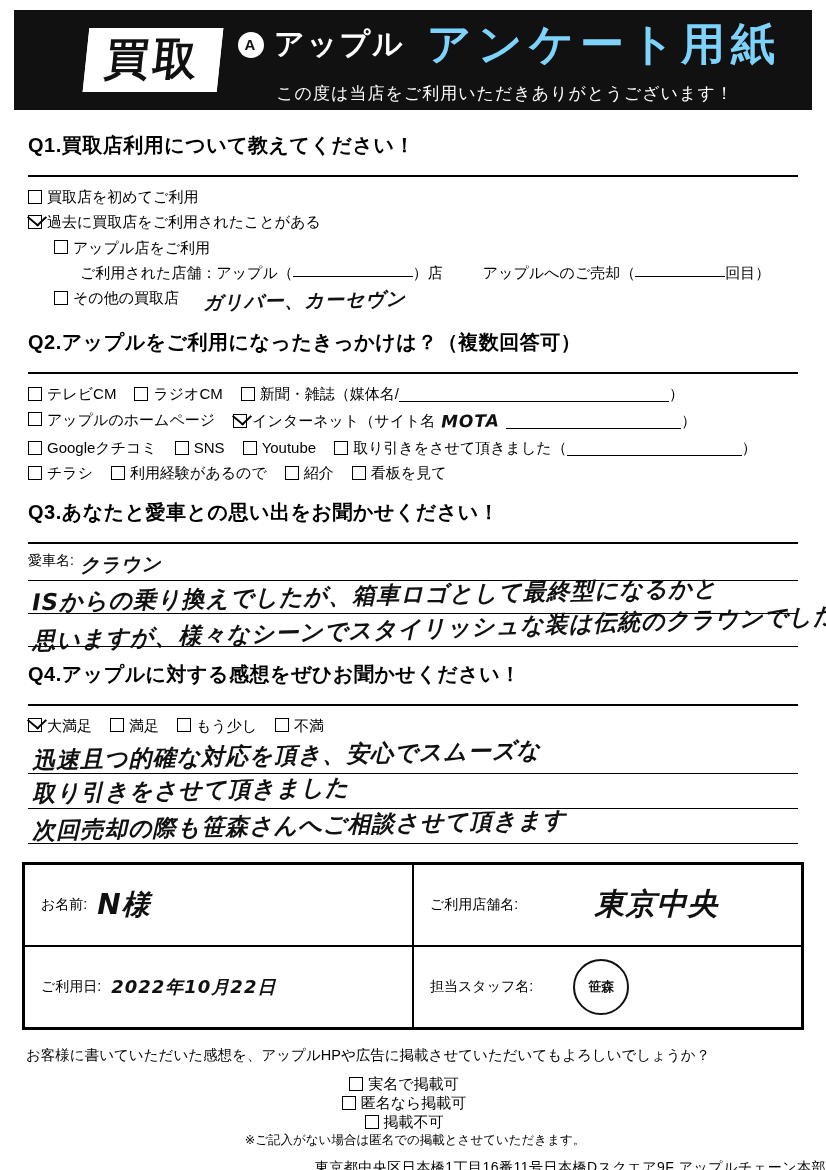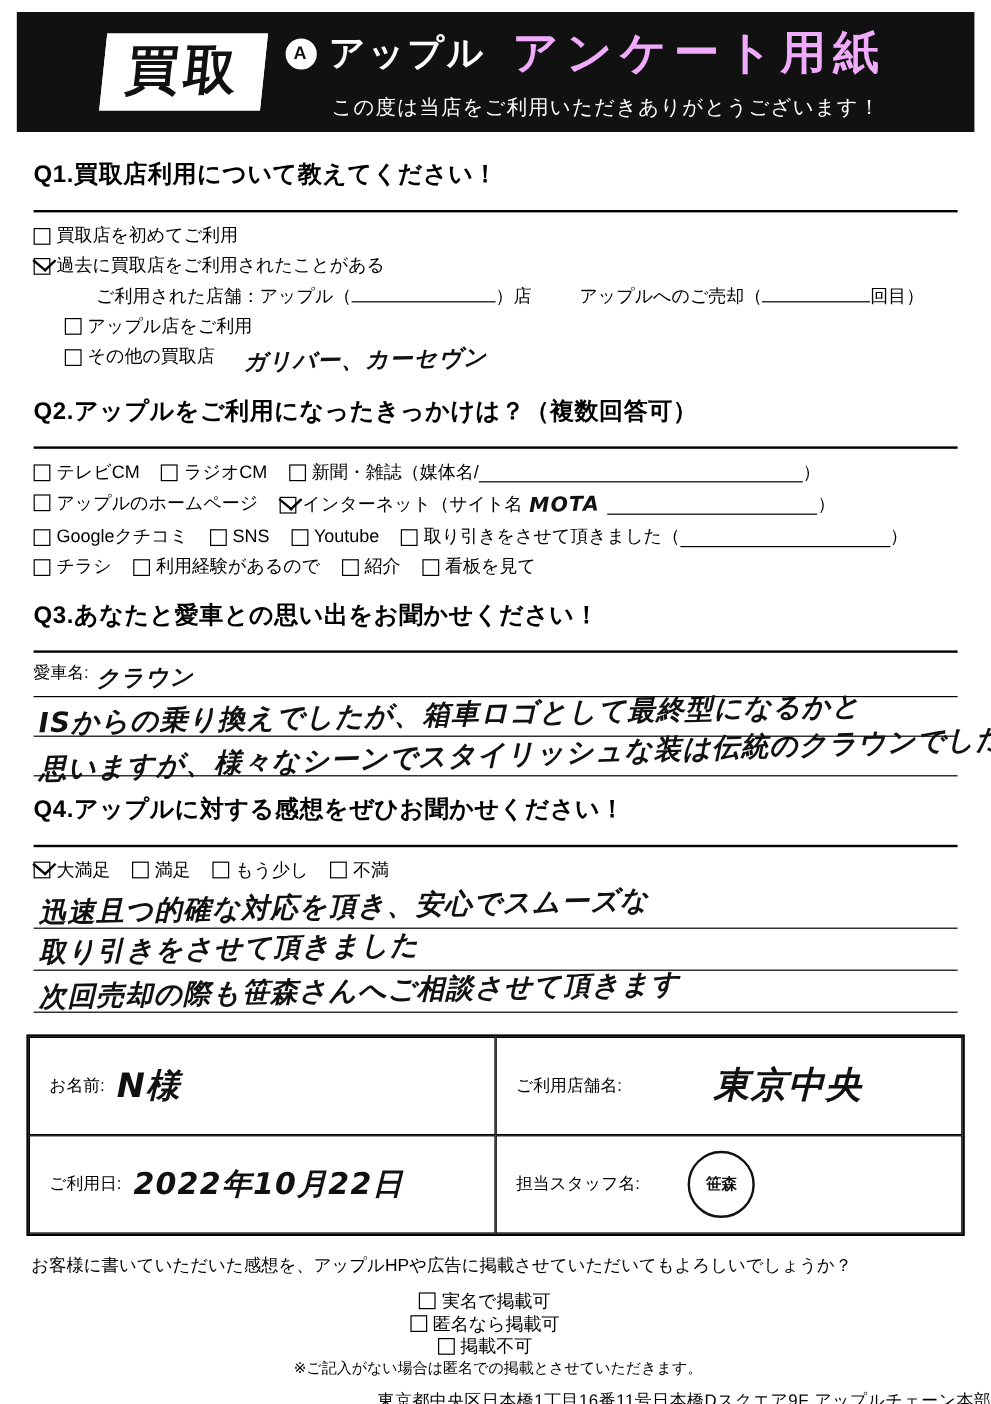--- a/index.html
+++ b/index.html
@@ -60,25 +60,25 @@
     color:#fff;
   }
   .apple-mark{
     width:26px;height:26px;border-radius:50%;
     background:#fff;color:#111;
     font-size:15px;font-weight:bold;
     display:inline-flex;align-items:center;justify-content:center;
     margin-right:4px;
   }
   .hdr-title{
-    font-size:38px;
+    font-size:44px;
     font-weight:bold;
     letter-spacing:6px;
     margin-left:22px;
-    color:#f0abfc;
+    color:#7dd3fc;
     font-family:Liberation Mono, monospace;
   }
   .hdr-line2{
     color:#fff;
     font-size:17px;
     letter-spacing:1px;
     margin-top:8px;
     text-align:center;
     padding-right:40px;
   }
@@ -247,35 +247,35 @@
         </span>
       </div>
 
       <div class="optrow">
         <span class="opt">
           <span class="cb checked"></span>
           <span>過去に買取店をご利用されたことがある</span>
         </span>
       </div>
 
+      <div class="optrow indent1">
+        <span class="opt">
+          <span class="cb"></span>
+          <span>アップル店をご利用</span>
+        </span>
+      </div>
+
       <div class="optrow indent2">
         <span>ご利用された店舗：アップル（</span>
         <span class="paren-line"></span>
         <span>）店</span>
         <span style="width:40px"></span>
         <span>アップルへのご売却（</span>
         <span class="paren-line" style="min-width:90px"></span>
         <span>回目）</span>
-      </div>
-
-      <div class="optrow indent1">
-        <span class="opt">
-          <span class="cb"></span>
-          <span>アップル店をご利用</span>
-        </span>
       </div>
 
       <div class="optrow indent1">
         <span class="opt">
           <span class="cb"></span>
           <span>その他の買取店</span>
         </span>
         <span class="hand hand-md rot" style="margin-left:6px">ガリバー、カーセヴン</span>
       </div>
     </div>
@@ -407,21 +407,21 @@
     <div class="cell">
       <span class="cell-label">お名前:</span>
       <span class="cell-value hand hand-lg" style="font-size:28px">N様</span>
     </div>
     <div class="cell">
       <span class="cell-label">ご利用店舗名:</span>
       <span class="cell-value hand hand-lg" style="font-size:30px;text-align:center">東京中央</span>
     </div>
     <div class="cell">
       <span class="cell-label">ご利用日:</span>
-      <span class="cell-value hand hand-lg" style="font-size:25px">2022年10月22日</span>
+      <span class="cell-value hand hand-lg" style="font-size:18px">2022年10月22日</span>
     </div>
     <div class="cell">
       <span class="cell-label">担当スタッフ名:</span>
       <span class="stamp">笹森</span>
     </div>
   </div>
 
   <div class="footnote">お客様に書いていただいた感想を、アップルHPや広告に掲載させていただいてもよろしいでしょうか？</div>
   <div class="footopts">
     <span class="opt">

